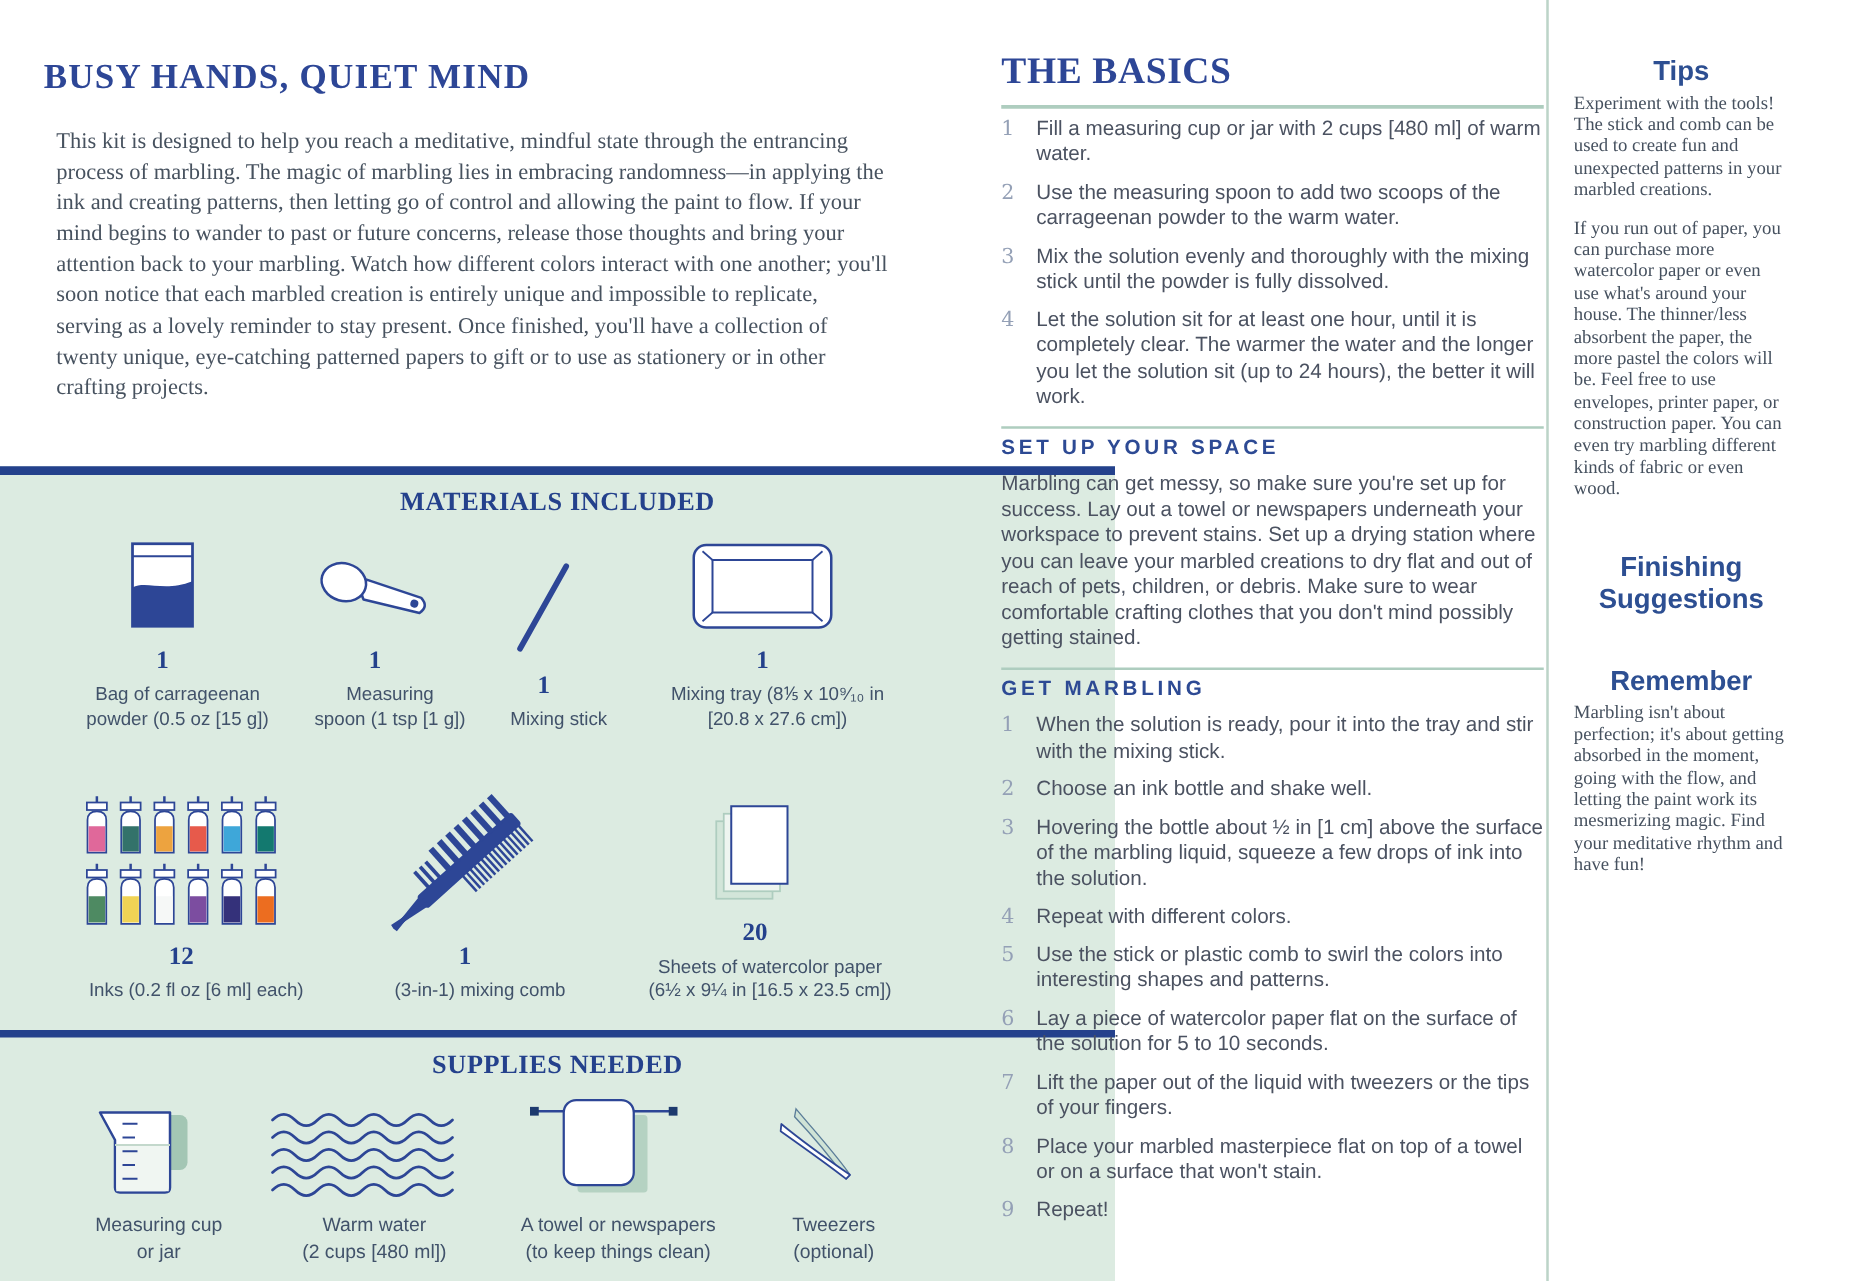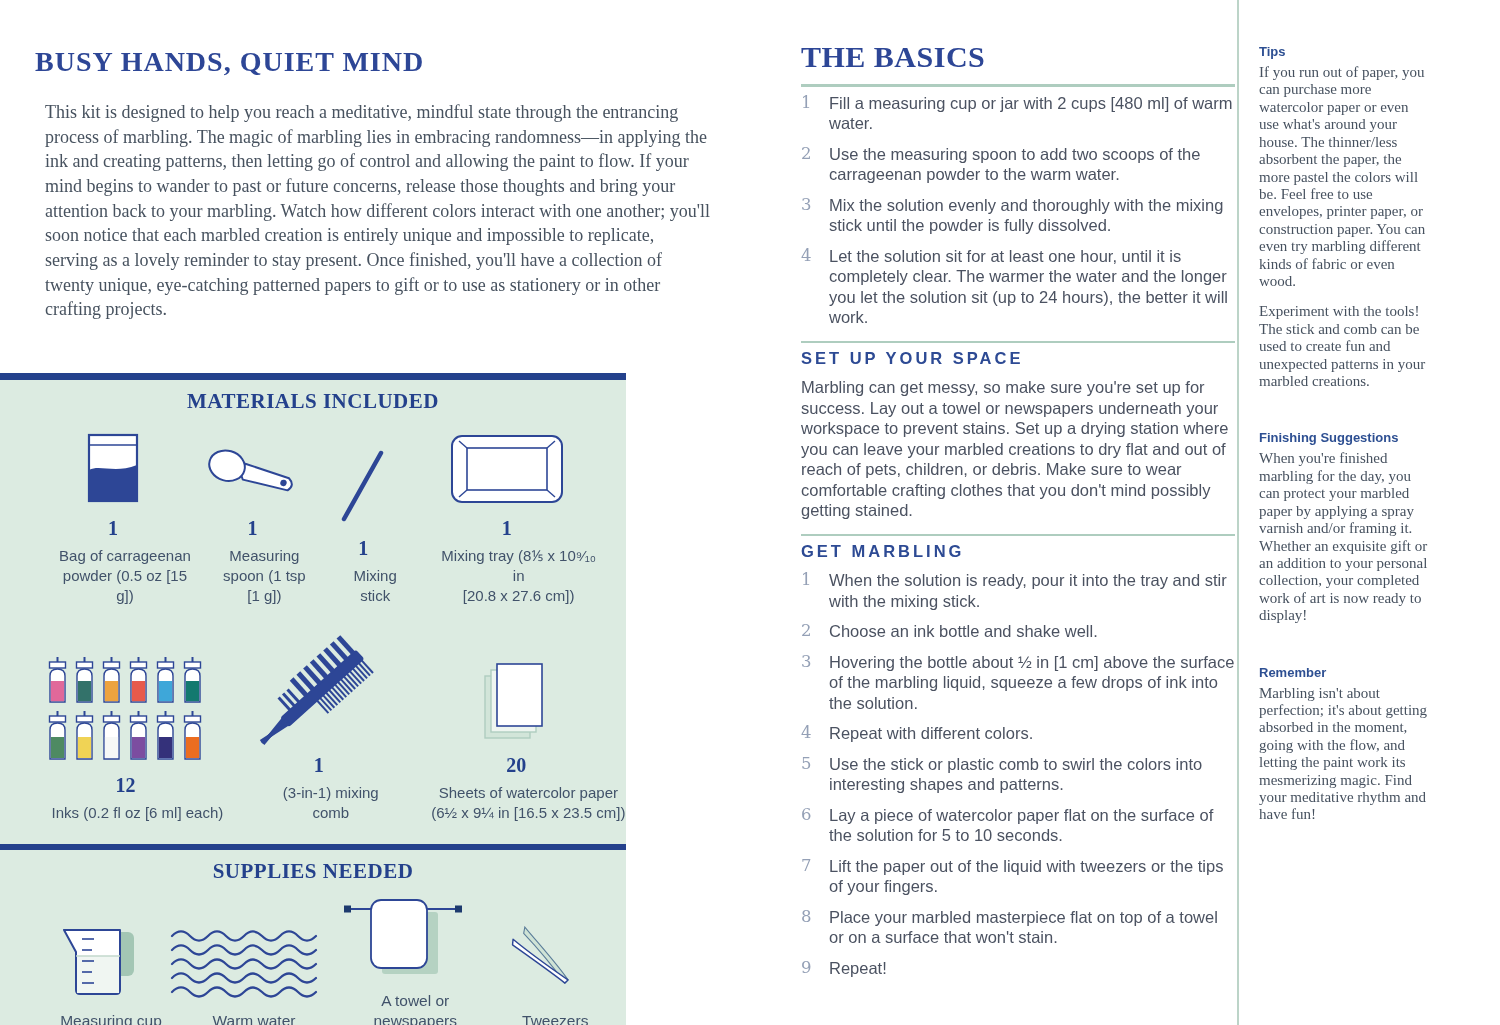--- a/index.html
+++ b/index.html
@@ -6,21 +6,21 @@
   body{font-family:"Liberation Sans",sans-serif;background:#fff;}
   .page{position:relative;width:1500px;height:1025px;background:#ffffff;overflow:hidden;}
   svg{overflow:visible;display:block;}
 
   
   .intro{position:absolute;left:35px;top:46px;width:685px;text-align:left;}
   .intro-title{font-family:"Liberation Serif",serif;font-weight:bold;font-size:28px;letter-spacing:1px;color:#2d4696;margin:0 0 22px 0;}
   .intro-body{font-family:"Liberation Serif",serif;font-size:18px;line-height:1.37;color:#47525f;margin:0 10px;}
 
   
-  .panel{position:absolute;left:0;top:373px;width:626px;bottom:0;background:#dcebe1;border-top:7px solid #24418c;}
+  .panel{position:absolute;left:0;top:373px;width:892px;bottom:0;background:#dcebe1;border-top:7px solid #24418c;}
   .panel-heading{font-family:"Liberation Serif",serif;font-weight:bold;font-size:21px;letter-spacing:.5px;color:#24418c;text-align:center;margin:9px 0 0 0;}
   .mat-row{display:flex;align-items:flex-end;}
   .row1{padding:0 25px 0 35px;margin-top:10px;}
   .row2{padding:0 0 0 20px;margin-top:24px;gap:12px;}
   .sup-row{padding:0 30px;margin-top:12px;}
   .mat-item{display:flex;flex-direction:column;align-items:center;}
   .icon-box{display:flex;align-items:flex-end;justify-content:center;}
   .r1 .icon-box{height:80px;}
   .r2 .icon-box{height:112px;}
   .sup .icon-box{height:82px;}
@@ -39,21 +39,21 @@
   .steps{margin:0;padding:0;list-style:none;}
   .step{display:flex;margin-bottom:10px;}
   .step-num{flex:0 0 28px;font-family:"DejaVu Serif",serif;font-size:16.5px;color:#94a0b6;}
   .step-text{font-size:16.5px;line-height:20.5px;color:#4b5261;}
   .mid-para{font-size:16.5px;line-height:20.5px;color:#4b5261;margin:0 0 4px 0;}
   .sect-gap{margin-top:13px;}
 
   
   .side-line{position:absolute;left:1237px;top:0;width:2px;height:1025px;background:#bcd4c8;}
   .sidebar{position:absolute;left:1259px;top:44px;width:172px;}
-  .side-h{font-size:13px;font-weight:bold;line-height:1.16;color:#2d4f92;margin:0 0 5px 0;}
+  .side-h{font-size:22px;font-weight:bold;line-height:1.16;color:#2d4f92;margin:0 0 5px 0;text-align:center;}
   .side-h.later{margin-top:40px;}
   .sidebar p{font-family:"Liberation Serif",serif;font-size:15px;line-height:17.4px;color:#46515f;margin:0 0 13px 0;}
 </style>
 </head>
 <body>
 
 <div class="page">
 
   <div class="intro">
     <h1 class="intro-title">BUSY HANDS, QUIET MIND</h1>
@@ -385,23 +385,22 @@
       <li class="step">
           <span class="step-num">9</span>
           <span class="step-text">Repeat!</span>
         </li>
     </ol>
   </div>
 
   <div class="side-line"></div>
   <div class="sidebar">
     <h4 class="side-h">Tips</h4>
+    <p>Experiment with the tools! The stick and comb can be used to create fun and unexpected patterns in your marbled creations.</p>
     <p>If you run out of paper, you can purchase more watercolor paper or even use what's around your house. The thinner/less absorbent the paper, the more pastel the colors will be. Feel free to use envelopes, printer paper, or construction paper. You can even try marbling different kinds of fabric or even wood.</p>
-    <p>Experiment with the tools! The stick and comb can be used to create fun and unexpected patterns in your marbled creations.</p>
 
     <h4 class="side-h later">Finishing Suggestions</h4>
-    <p>When you're finished marbling for the day, you can protect your marbled paper by applying a spray varnish and/or framing it. Whether an exquisite gift or an addition to your personal collection, your completed work of art is now ready to display!</p>
 
     <h4 class="side-h later">Remember</h4>
     <p>Marbling isn't about perfection; it's about getting absorbed in the moment, going with the flow, and letting the paint work its mesmerizing magic. Find your meditative rhythm and have fun!</p>
   </div>
 
 </div>
 
 </body></html>

